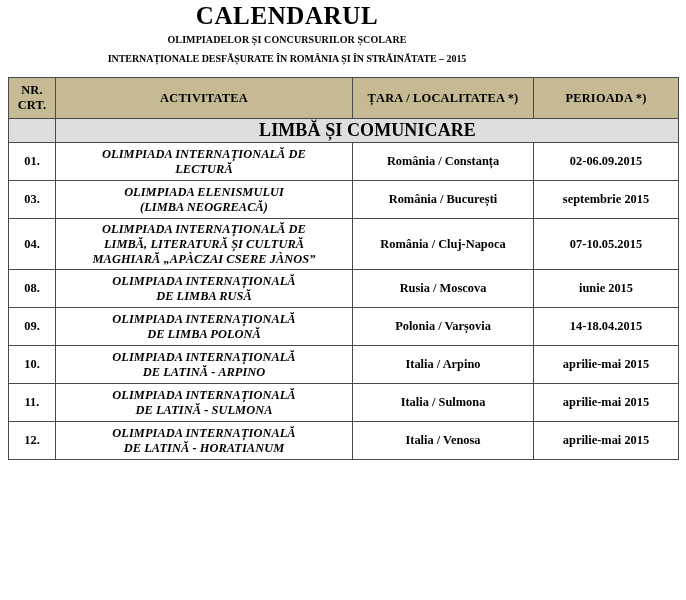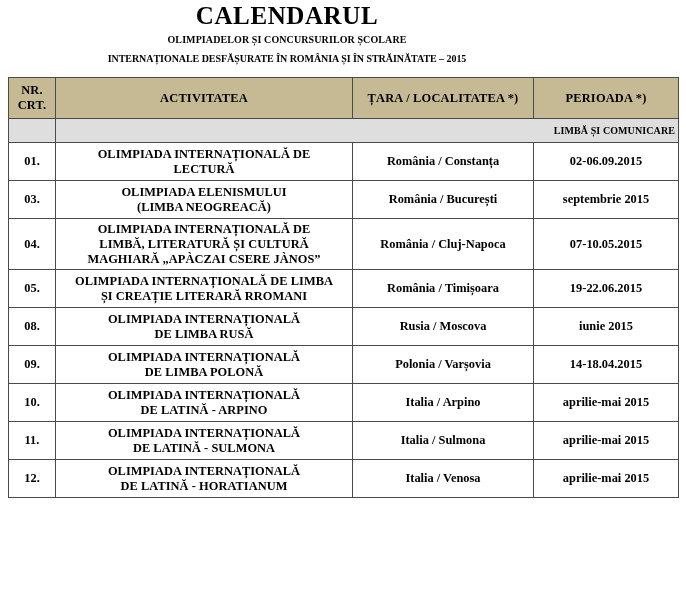--- a/index.html
+++ b/index.html
@@ -74,39 +74,40 @@
     background: #c5ba93;
     font-weight: bold;
     font-size: 12.6px;
     letter-spacing: 0.2px;
     height: 36px;
     line-height: 15px;
   }
 
   tr.section-row td {
     background: #dedede;
-    text-align: right;
-    font-weight: bold;
-    font-size: 10px;
+    text-align: center;
+    font-weight: bold;
+    font-size: 18px;
     height: 19px;
     padding-left: 4px;
     letter-spacing: 0.1px;
   }
   tr.section-row td.sec-nr {
     padding: 0;
   }
 
   td.nr {
     font-weight: bold;
     font-size: 12.5px;
   }
   td.activity {
     font-weight: bold;
     letter-spacing: 0.05px;
     font-size: 12.3px;
+    font-style: italic;
   }
   td.tara {
     font-weight: bold;
     font-size: 12.3px;
   }
   td.perioada {
     font-weight: bold;
     font-size: 12.3px;
   }
 
@@ -178,29 +179,20 @@
             <td class="nr">04.</td>
             <td class="activity">
               <span class="ln">OLIMPIADA INTERNAȚIONALĂ DE</span>
               <span class="ln">LIMBĂ, LITERATURĂ ȘI CULTURĂ</span>
               <span class="ln">MAGHIARĂ „APÀCZAI CSERE JÀNOS”</span>
             </td>
             <td class="tara">România / Cluj-Napoca</td>
             <td class="perioada">07-10.05.2015</td>
           </tr>
           <tr class="r2">
-            <td class="nr">05.</td>
-            <td class="activity">
-              <span class="ln">OLIMPIADA INTERNAȚIONALĂ DE LIMBA</span>
-              <span class="ln">ȘI CREAȚIE LITERARĂ RROMANI</span>
-            </td>
-            <td class="tara">România / Timișoara</td>
-            <td class="perioada">19-22.06.2015</td>
-          </tr>
-          <tr class="r2">
             <td class="nr">08.</td>
             <td class="activity">
               <span class="ln">OLIMPIADA INTERNAȚIONALĂ</span>
               <span class="ln">DE LIMBA RUSĂ</span>
             </td>
             <td class="tara">Rusia / Moscova</td>
             <td class="perioada">iunie 2015</td>
           </tr>
           <tr class="r2">
             <td class="nr">09.</td>

